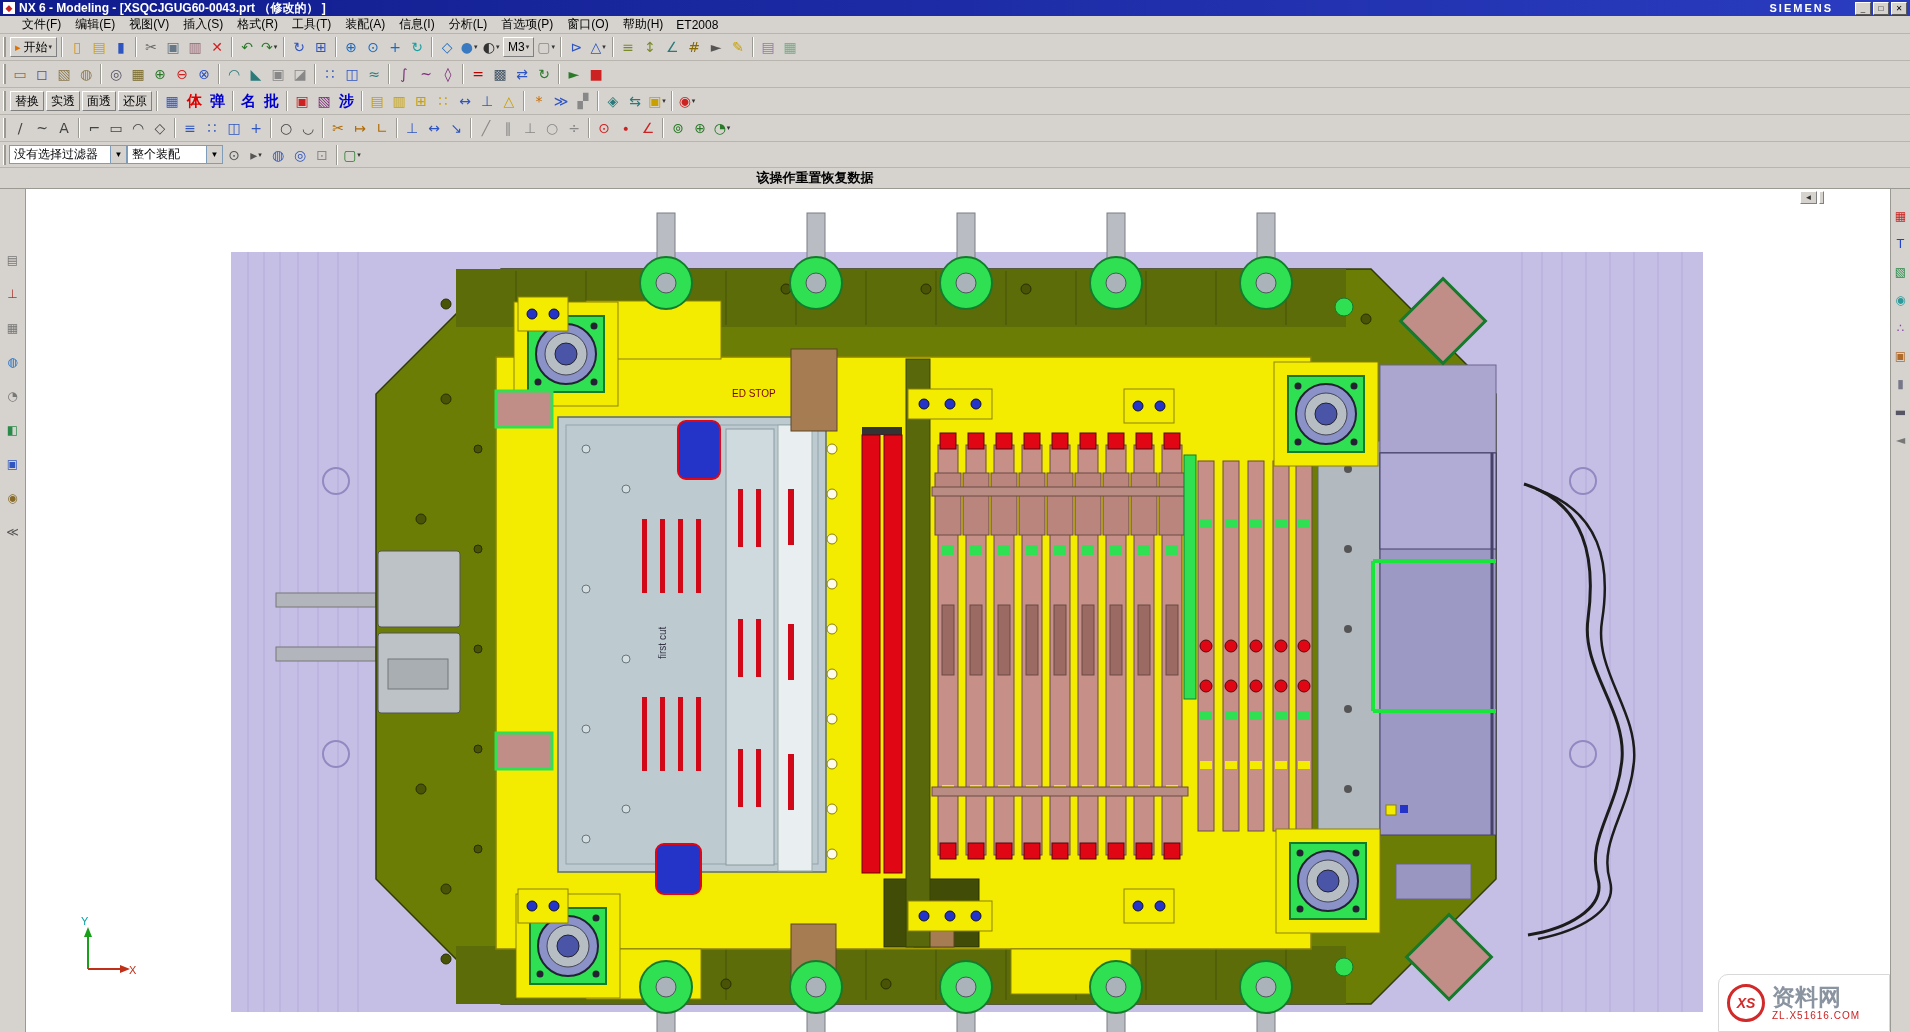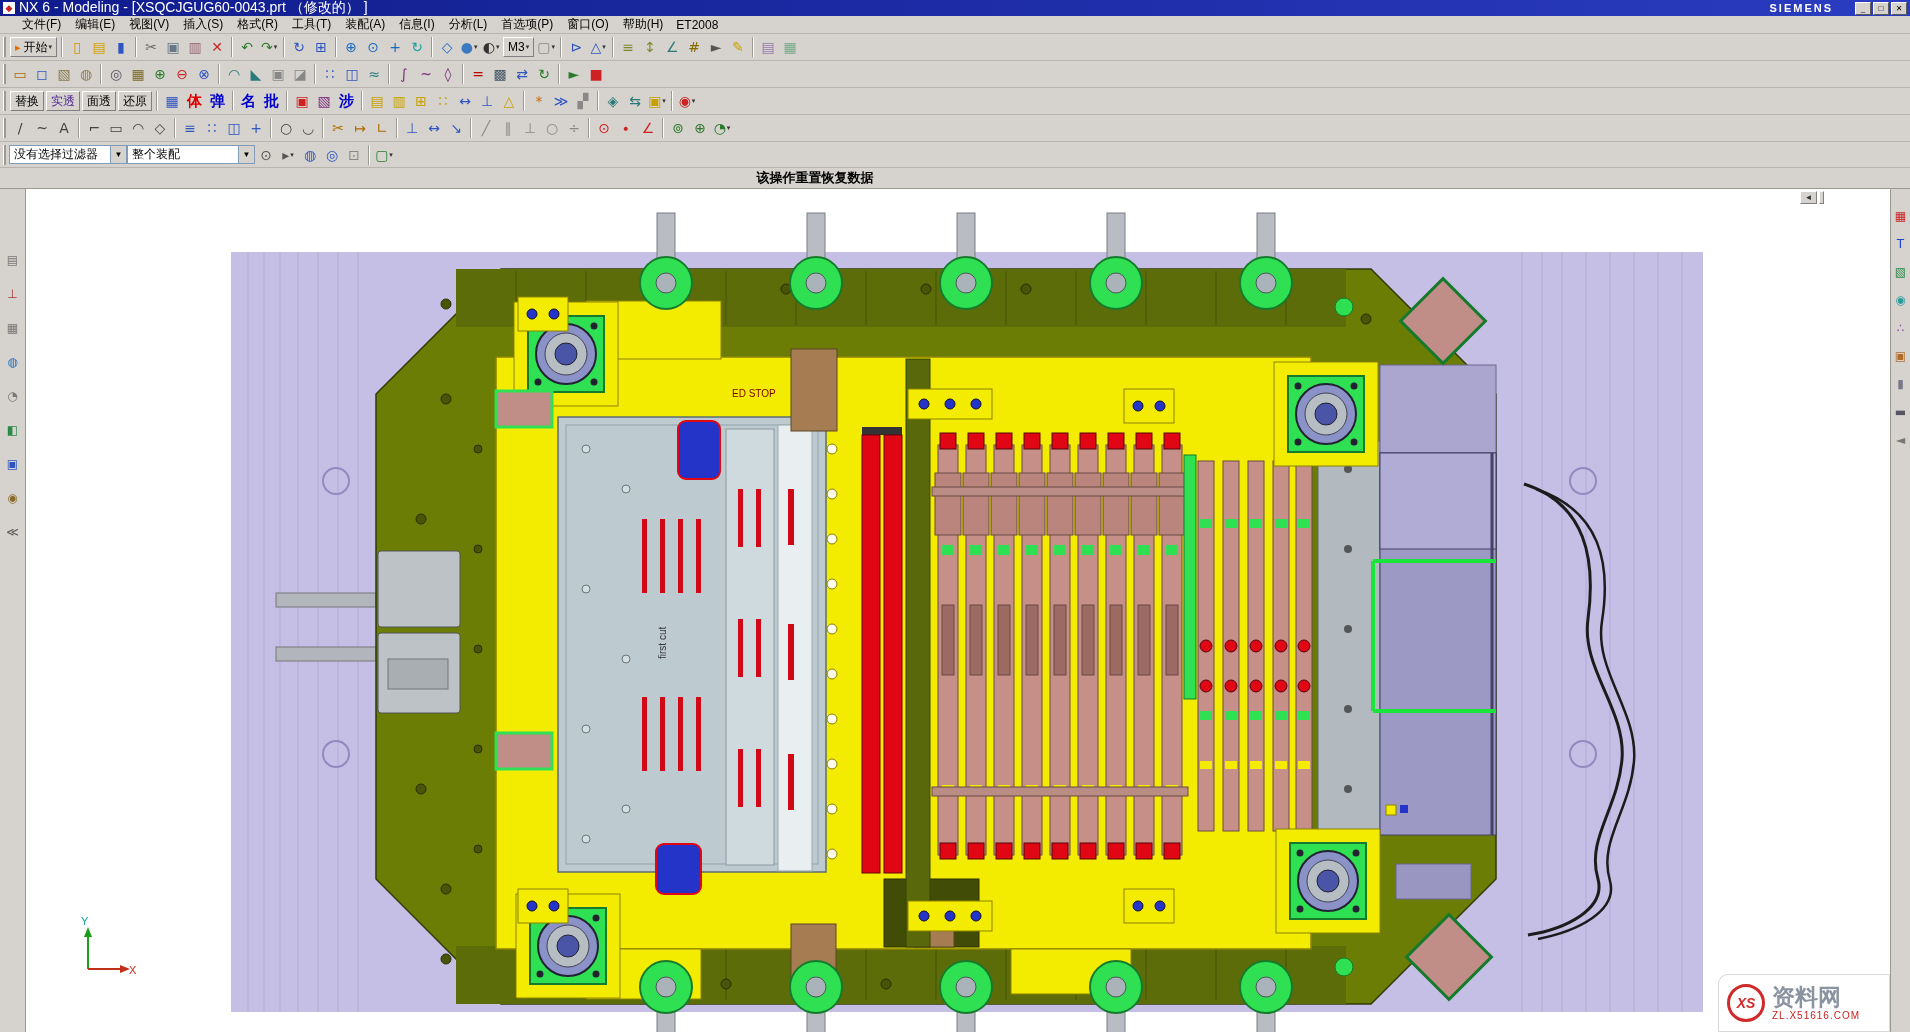--- a/index.html
+++ b/index.html
@@ -3,21 +3,21 @@
 <meta charset="utf-8">
 <style>
   * { box-sizing: border-box; margin: 0; padding: 0; }
   html,body { width:1910px; height:1032px; overflow:hidden; }
   body { font-family:"Liberation Sans","DejaVu Sans",sans-serif; background:#d6d3ce; }
   .app { width:1910px; height:1032px; display:flex; flex-direction:column; }
 
   
   .titlebar { height:16px; background:linear-gradient(90deg,#101c8c,#2a3cc0); display:flex; align-items:center; padding:0 3px; color:#fff; flex:0 0 16px; }
   .app-ico { width:12px; height:12px; background:#fff; color:#c22; font-size:9px; line-height:12px; text-align:center; margin-right:4px; }
-  .title-text { font-size:14px; font-weight:normal; flex:1; white-space:nowrap; }
+  .title-text { font-size:12px; font-weight:bold; flex:1; white-space:nowrap; }
   .brand { font-size:11px; font-weight:bold; letter-spacing:2px; margin-right:20px; }
   .winbtn { width:16px; height:13px; background:#d6d3ce; color:#000; border:1px solid; border-color:#fff #5a5a5a #5a5a5a #fff; font-size:8px; line-height:11px; text-align:center; margin-left:2px; }
 
   
   .menubar { height:18px; background:#d6d3ce; display:flex; align-items:center; font-size:12px; border-bottom:1px solid #b8b5ae; flex:0 0 18px; padding-left:15px; }
   .menu-item { padding:0 7px; height:100%; display:flex; align-items:center; color:#000; }
   .et { margin-left:6px; font-size:12px; color:#000; }
 
   
   .tbrow { height:27px; background:#d6d3ce; display:flex; align-items:center; border-bottom:1px solid #b8b5ae; flex:0 0 27px; padding-left:2px; overflow:hidden; white-space:nowrap; }
@@ -29,21 +29,21 @@
   .tb-textbtn { height:20px; padding:0 4px; border:1px solid; border-color:#fff #808080 #808080 #fff; background:#d6d3ce; font-size:12px; display:inline-flex; align-items:center; flex:0 0 auto; margin:0 1px; }
   .tb-char { font-size:15px; font-weight:bold; padding:0 4px; display:inline-flex; align-items:center; flex:0 0 auto; }
   .mini-ic { font-size:11px; margin-right:3px; }
 
   
   .selbar { height:26px; background:#d6d3ce; display:flex; align-items:center; border-bottom:1px solid #b8b5ae; flex:0 0 26px; padding-left:2px; }
   .combo { display:flex; align-items:center; background:#fff; border:1px solid #7f9db9; height:19px; font-size:12px; }
   .combo .val { padding:0 4px; flex:1; white-space:nowrap; overflow:hidden; }
   .combo .dd { width:16px; height:100%; background:#d6d3ce; border-left:1px solid #7f9db9; font-size:8px; display:flex; align-items:center; justify-content:center; }
   .combo.filter { width:118px; }
-  .combo.scope { width:128px; }
+  .combo.scope { width:96px; }
 
   
   .msgbar { height:21px; background:#d6d3ce; border-bottom:1px solid #9a9a93; font-size:13px; font-weight:bold; text-align:center; padding-right:280px; line-height:20px; flex:0 0 21px; color:#000; }
 
   
   .workspace { flex:1; display:flex; min-height:0; }
   .rail { background:#d6d3ce; display:flex; flex-direction:column; align-items:center; }
   .rail.left { width:26px; border-right:1px solid #9a9a93; padding-top:62px; gap:16px; }
   .rail.right { width:20px; border-left:1px solid #9a9a93; padding-top:18px; gap:10px; }
   .rail .tb-btn { width:18px; height:18px; }
@@ -280,21 +280,21 @@
       <span class="tb-btn">
         <span class="glyph" style="color: rgb(42, 122, 42);">►</span>
       </span>
       <span class="tb-btn">
         <span class="glyph" style="color: rgb(204, 34, 34);">■</span>
       </span>
     </div>
   <div class="tbrow">
       <span class="grip"></span>
       <span class="tb-textbtn" style="color: rgb(0, 0, 0);">替换</span>
-      <span class="tb-textbtn" style="color: #4c1d95; font-family: Liberation Serif, serif;">实透</span>
+      <span class="tb-textbtn" style="color: #000000; font-family: Liberation Serif, serif;">实透</span>
       <span class="tb-textbtn" style="color: rgb(0, 0, 0);">面透</span>
       <span class="tb-textbtn" style="color: rgb(0, 0, 0);">还原</span>
       <span class="tb-sep"></span>
       <span class="tb-btn">
         <span class="glyph" style="color: rgb(47, 85, 192);">▦</span>
       </span>
       <span class="tb-char" style="color: rgb(221, 0, 0);">体</span>
       <span class="tb-char" style="color: rgb(0, 0, 204);">弹</span>
       <span class="tb-sep"></span>
       <span class="tb-char" style="color: rgb(0, 0, 204);">名</span>

